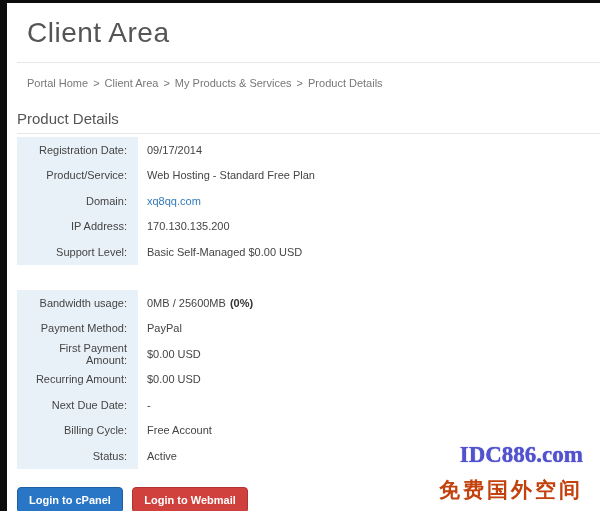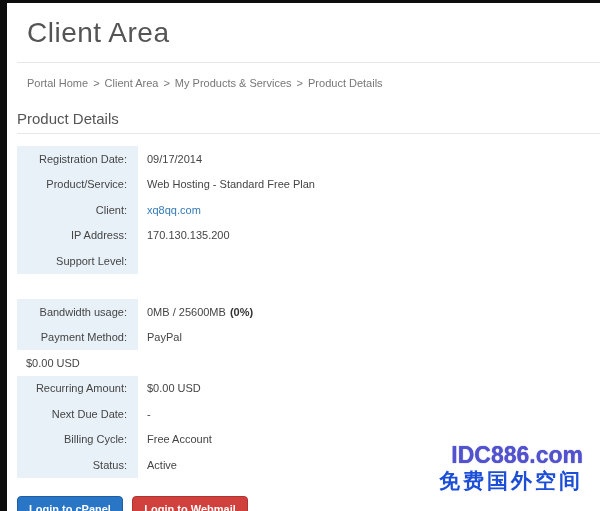--- a/index.html
+++ b/index.html
@@ -36,21 +36,21 @@
 
   .section-title {
     margin-top: 21px;
     font-size: 15px;
     font-weight: normal;
     color: #555555;
     padding-bottom: 6px;
     border-bottom: 1px solid #e7e7e7;
   }
 
-  .detail-table { margin-top: 12px; width: 581px; }
+  .detail-table { margin-top: 3px; width: 581px; }
   .detail-row { display: flex; height: 25.5px; align-items: center; }
   .cell-label {
     width: 121px;
     height: 100%;
     background: #e9f1f8;
     text-align: right;
     padding-right: 11px;
     font-size: 11px;
     color: #444444;
     display: flex;
@@ -83,33 +83,33 @@
 
   .watermark {
     position: absolute;
     top: 440px;
     right: 17px;
     text-align: right;
     pointer-events: none;
     line-height: 1.05;
   }
   .watermark .wm-line1 {
-    font-family: Liberation Sans, sans-serif;
+    font-family: Liberation Serif, serif;
     font-size: 23px;
     font-weight: bold;
     color: #5252ce;
     text-shadow: 0 0 1px #3a3ac4;
   }
   .watermark .wm-line2 {
     font-family: "DejaVu Sans", sans-serif;
     font-size: 21px;
     font-weight: bold;
-    color: #1d4ed8;
+    color: #c2410c;
     letter-spacing: 3px;
-    margin-top: 3px;
+    margin-top: 12px;
   }
 </style>
 </head>
 <body>
 
 <div class="content">
 
   <h1 class="page-title">Client Area</h1>
   <hr class="top-rule">
 
@@ -129,35 +129,38 @@
     </div>
 
     <div class="detail-row">
       <div class="cell-label">Product/Service:</div>
       <div class="cell-value">
           <span>Web Hosting - Standard Free Plan</span>
         </div>
     </div>
 
     <div class="detail-row">
-      <div class="cell-label">Client:</div>
+      <div class="cell-label">Domain:</div>
       <div class="cell-value">
           <span class="link">xq8qq.com</span>
         </div>
     </div>
 
     <div class="detail-row">
       <div class="cell-label">IP Address:</div>
       <div class="cell-value">
           <span>170.130.135.200</span>
         </div>
     </div>
 
     <div class="detail-row">
       <div class="cell-label">Support Level:</div>
+      <div class="cell-value">
+          <span>Basic Self-Managed $0.00 USD</span>
+        </div>
     </div>
 
     <div class="detail-row">
     </div>
 
     <div class="detail-row">
       <div class="cell-label">Bandwidth usage:</div>
       <div class="cell-value">
         <span>0MB / 25600MB</span>
         <span class="pct">(0%)</span>
@@ -165,20 +168,21 @@
     </div>
 
     <div class="detail-row">
       <div class="cell-label">Payment Method:</div>
       <div class="cell-value">
           <span>PayPal</span>
         </div>
     </div>
 
     <div class="detail-row">
+      <div class="cell-label">First Payment Amount:</div>
       <div class="cell-value">
           <span>$0.00 USD</span>
         </div>
     </div>
 
     <div class="detail-row">
       <div class="cell-label">Recurring Amount:</div>
       <div class="cell-value">
           <span>$0.00 USD</span>
         </div>

